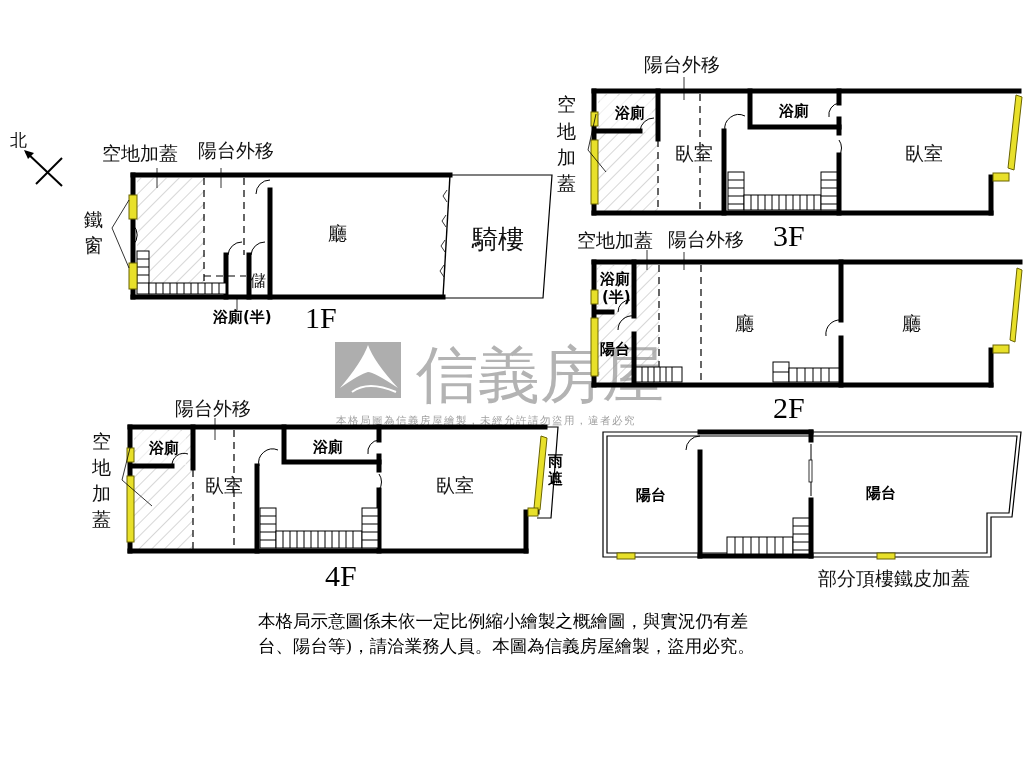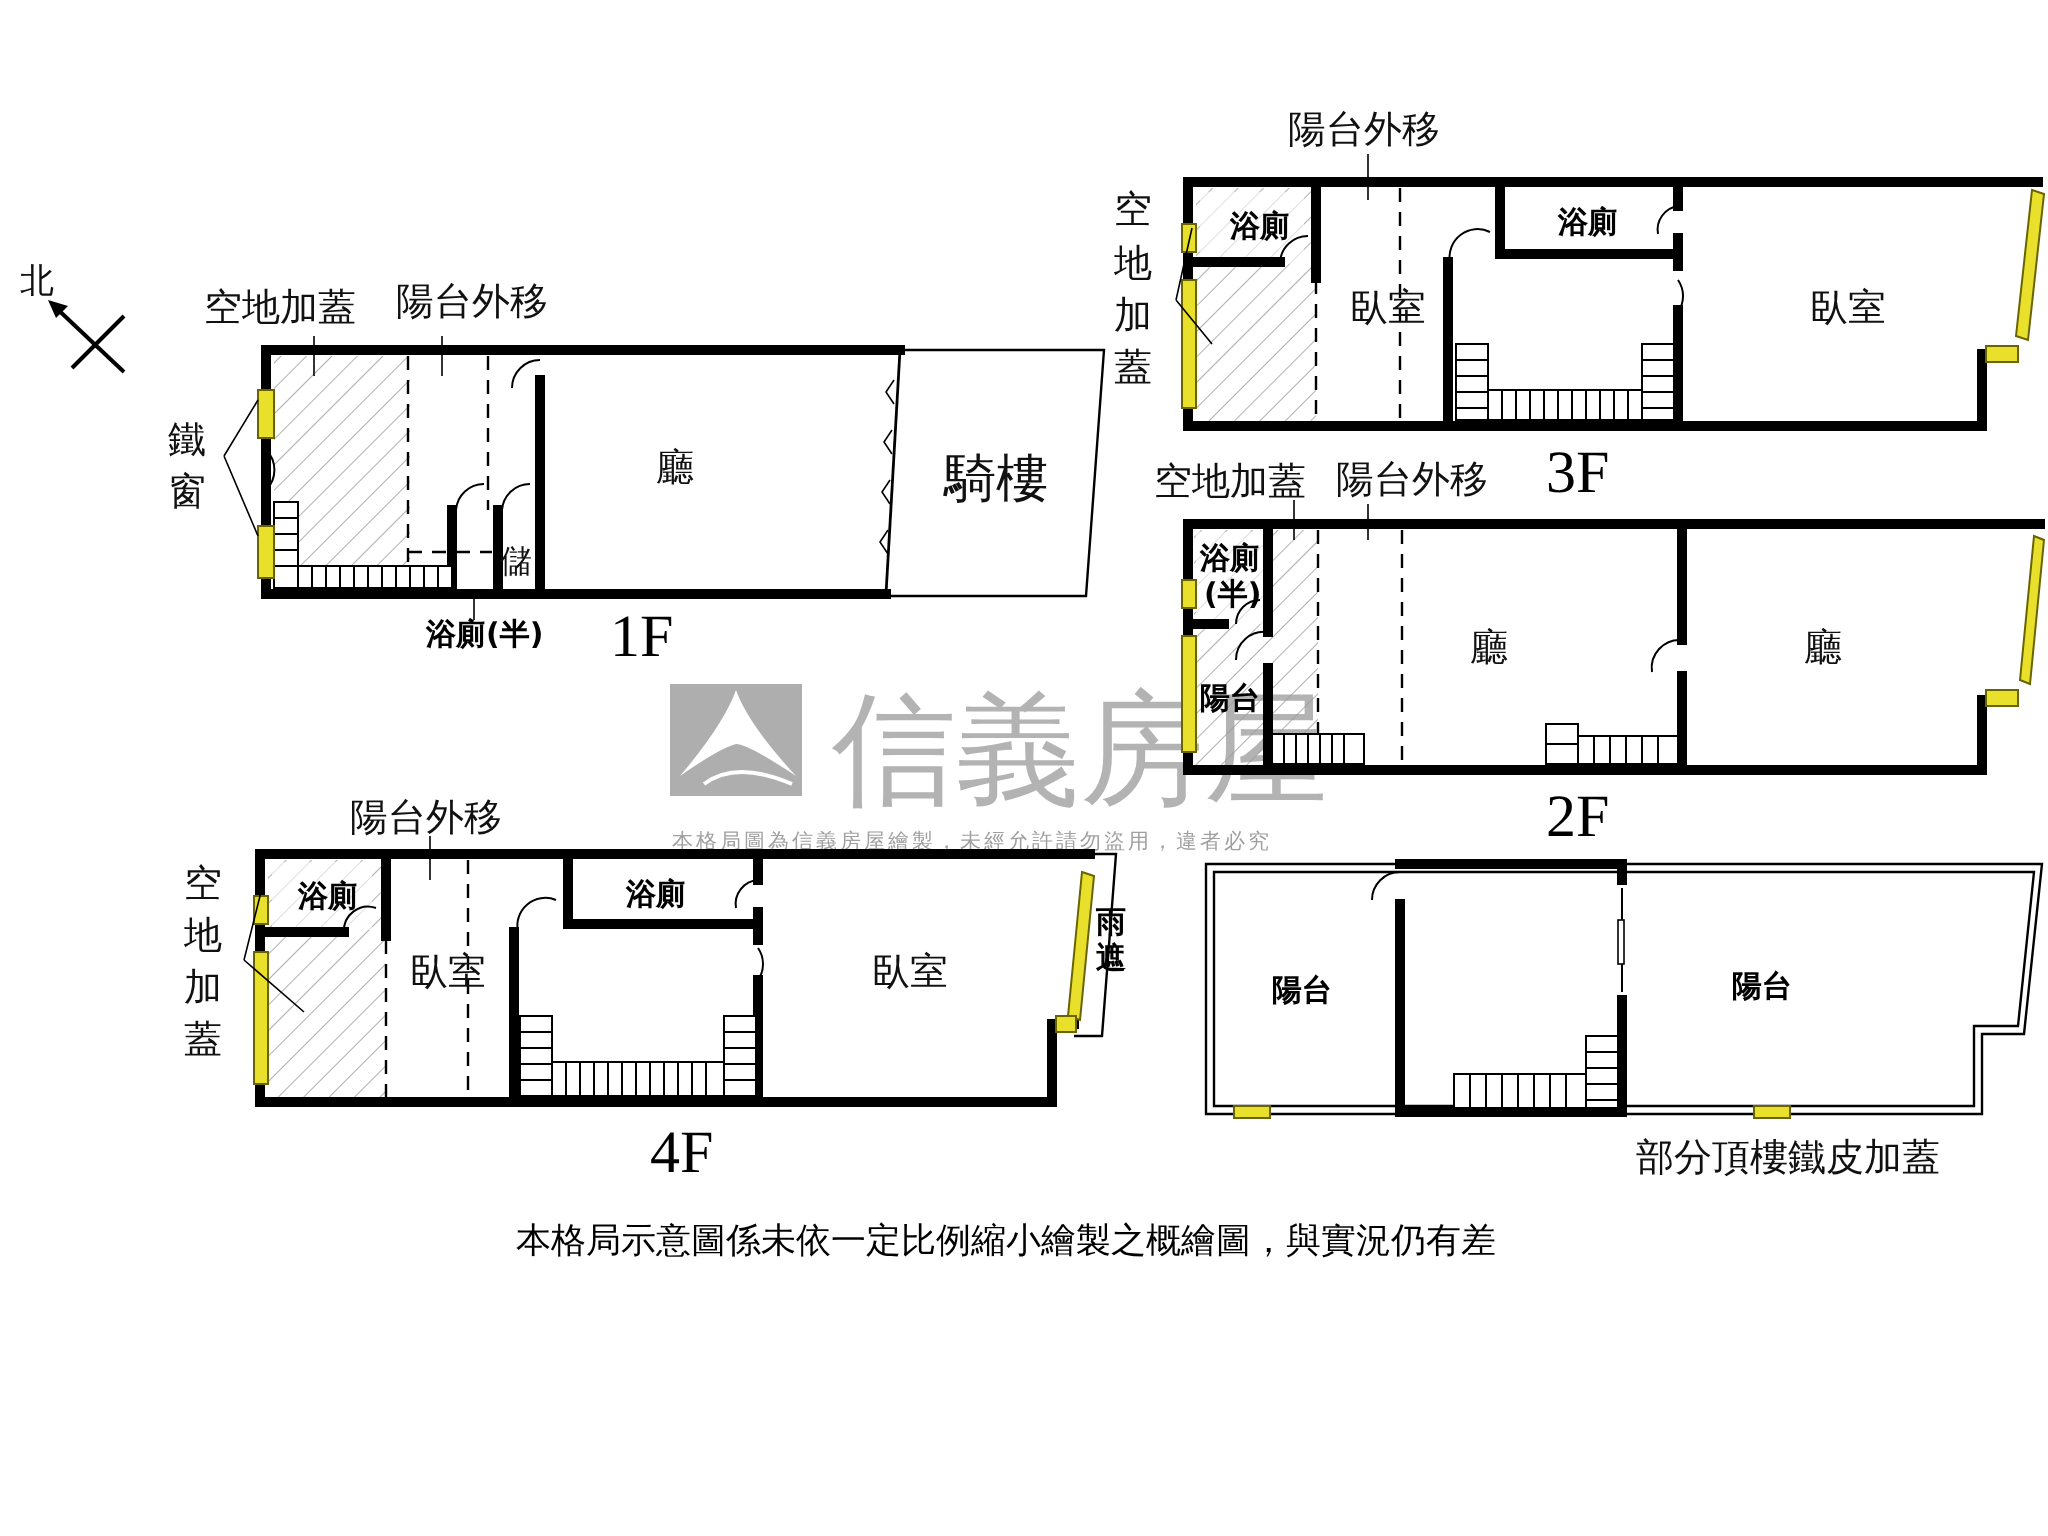--- a/index.html
+++ b/index.html
@@ -251,13 +251,14 @@
     <rect class="win" x="617" y="553" width="18" height="6"></rect>
     <rect class="win" x="877" y="553" width="18" height="6"></rect>
     <text class="lbl-b" x="636" y="500">陽台</text>
     <text class="lbl-b" x="866" y="498">陽台</text>
     <text class="lbl" x="818" y="585">部分頂樓鐵皮加蓋</text>
   </g>
 </svg>
 
 <div id="disclaimer">
   <div>本格局示意圖係未依一定比例縮小繪製之概繪圖，與實況仍有差</div>
+  <div>台、陽台等)，請洽業務人員。本圖為信義房屋繪製，盜用必究。</div>
 </div>
 
 </body></html>

